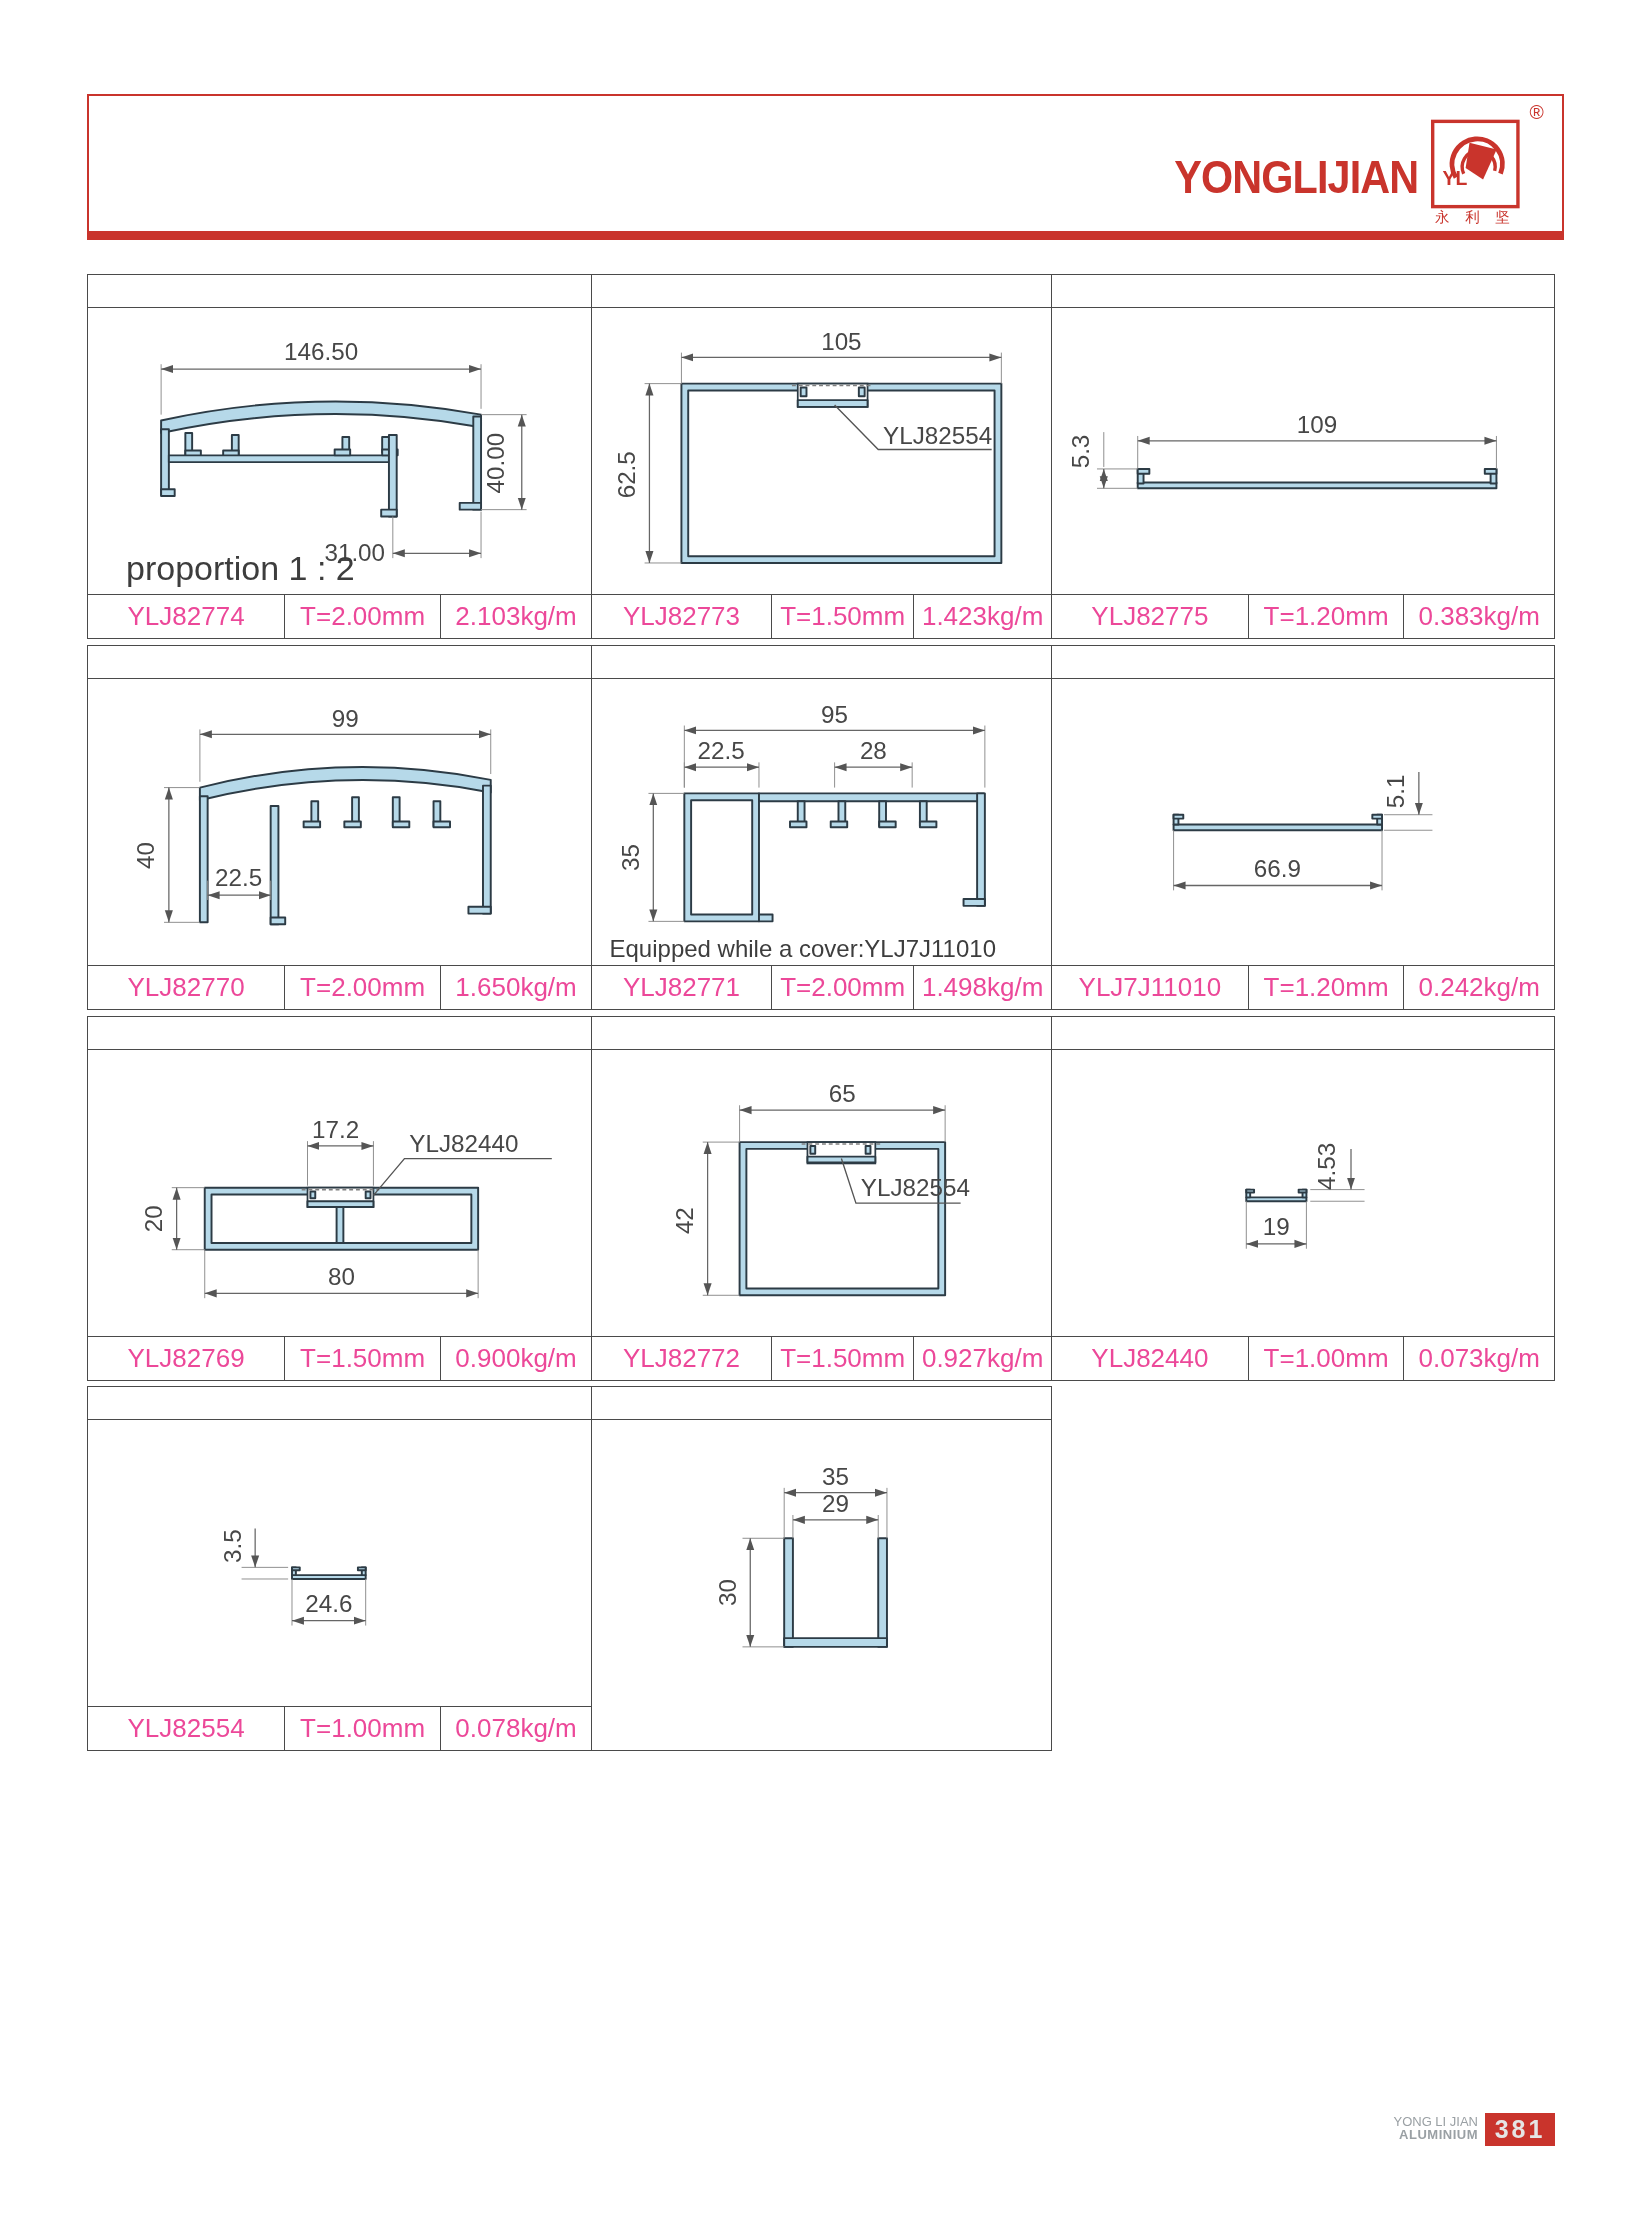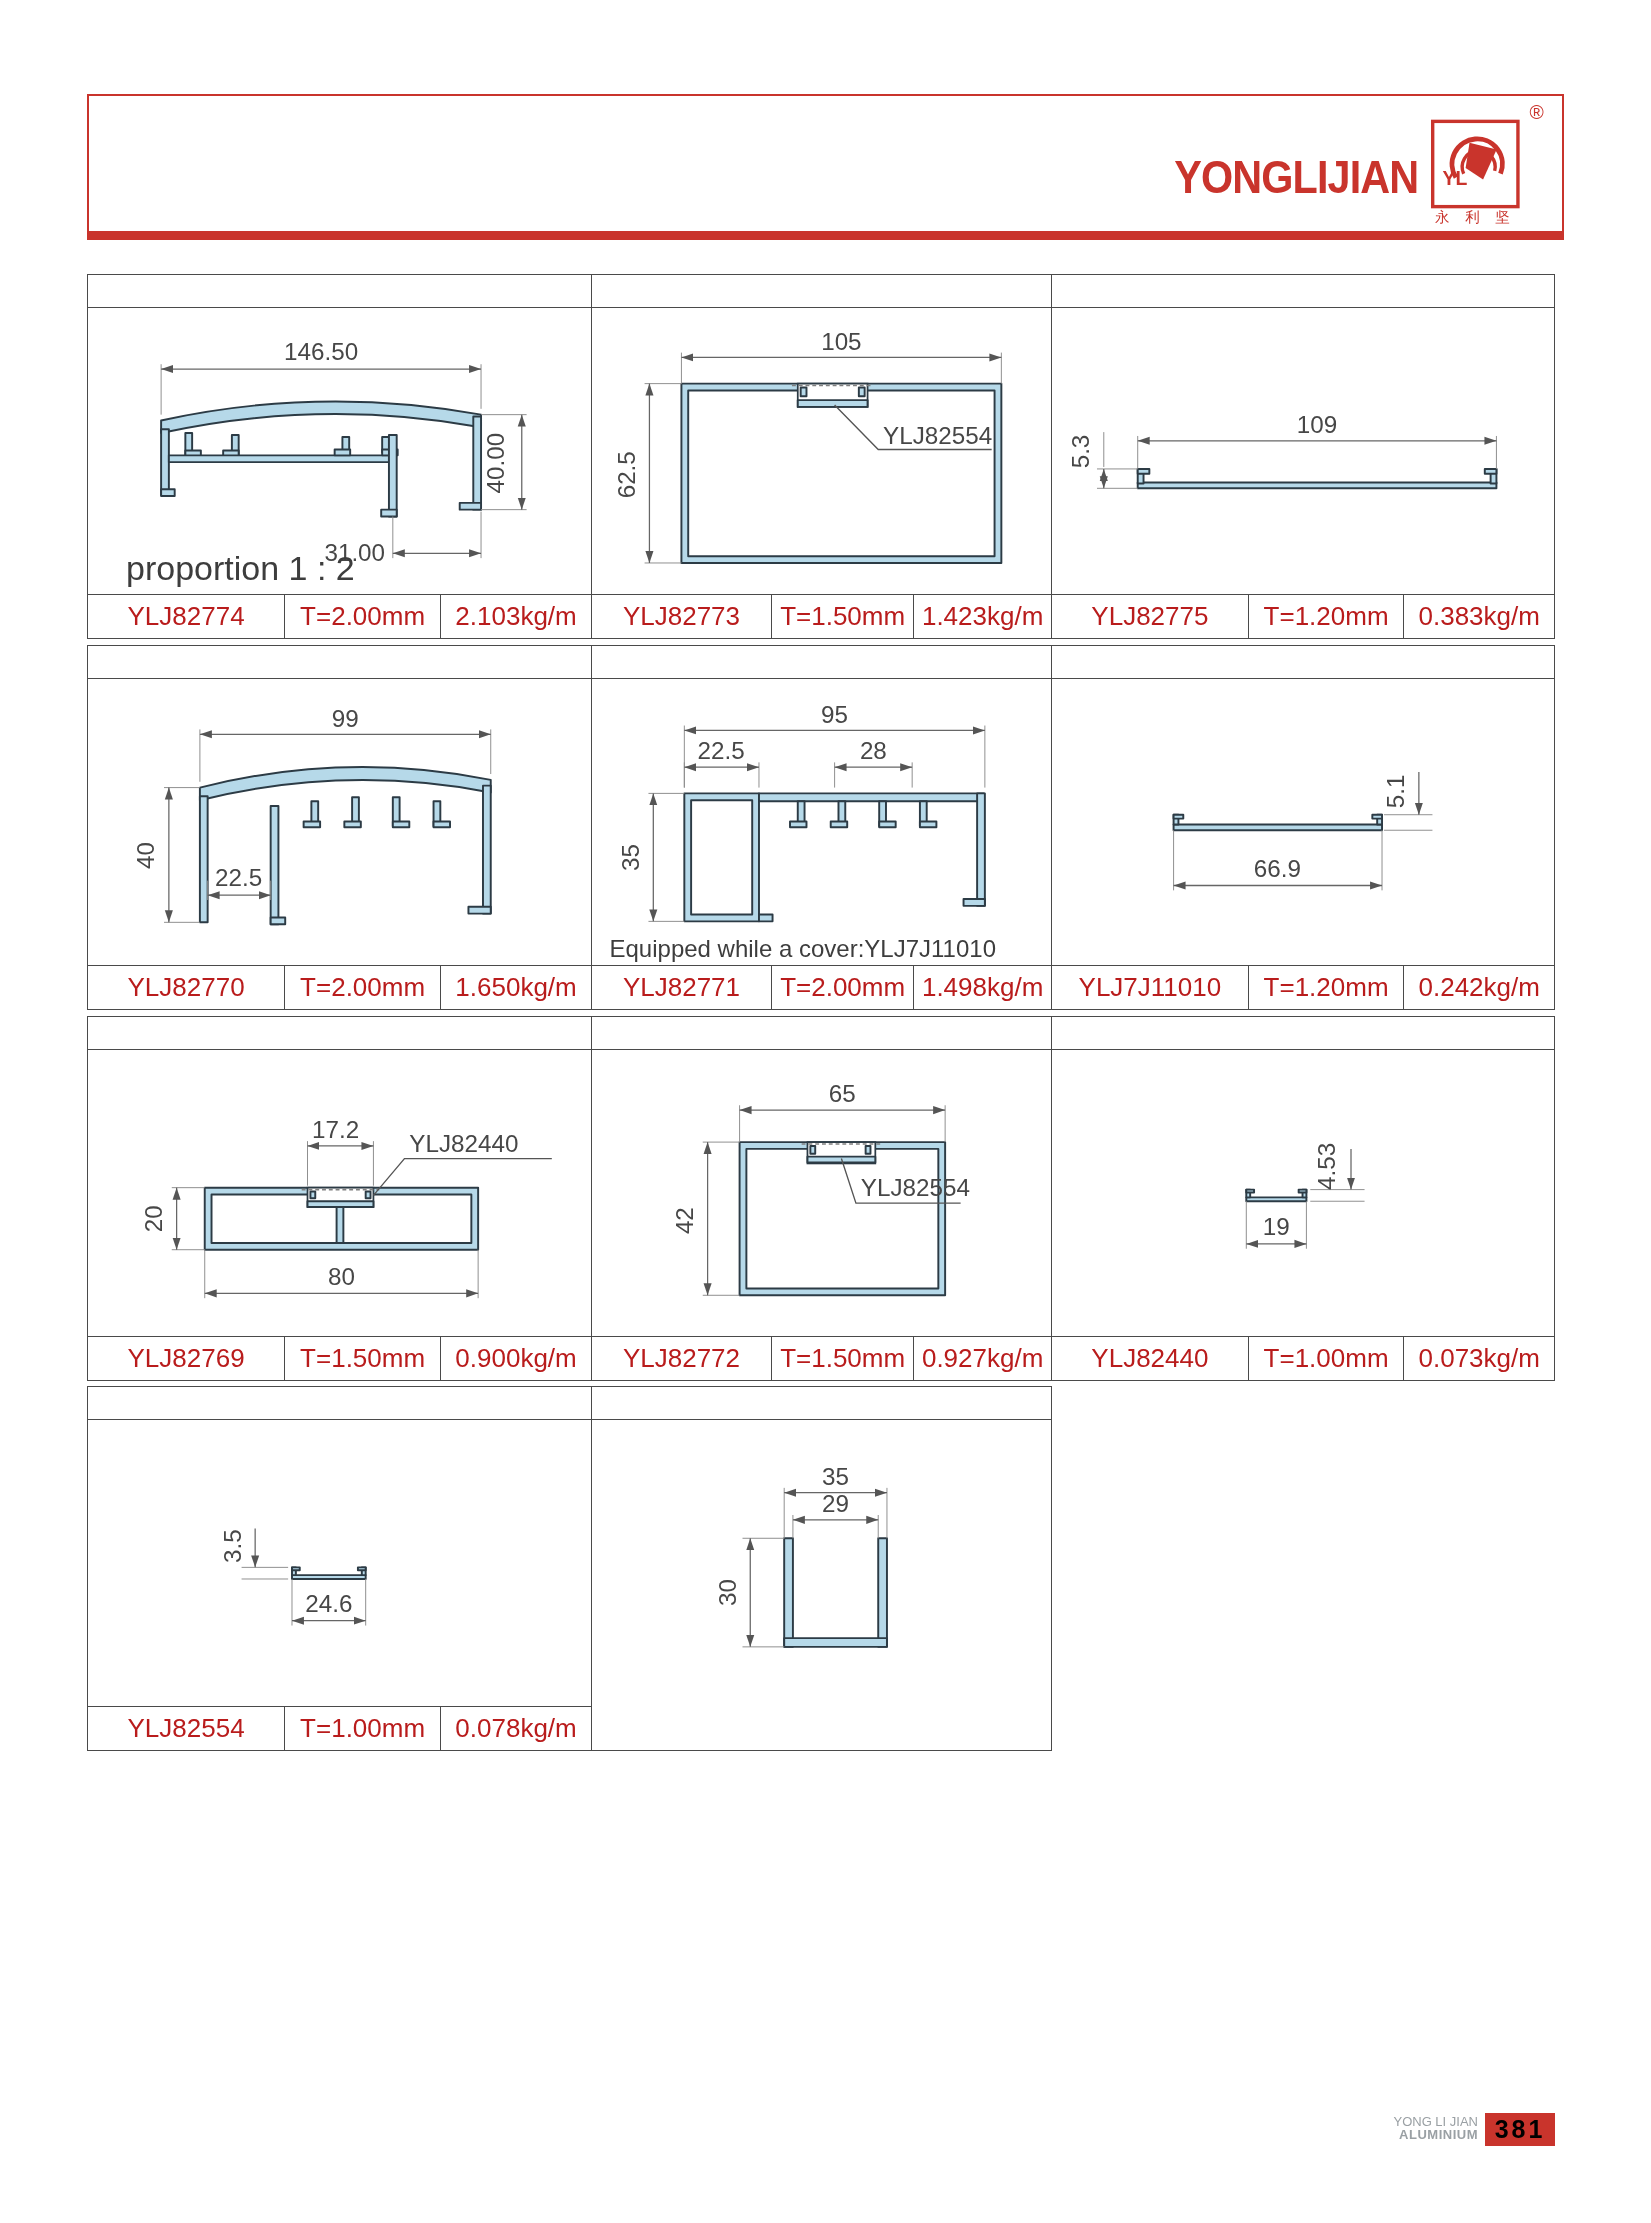--- a/index.html
+++ b/index.html
@@ -25,41 +25,41 @@
   .tbl{position:absolute;left:87px;top:274px;}
   .blk{display:flex;border:1.9px solid var(--ln);margin-bottom:5.8px;width:fit-content;background:#fff;}
   .cell{width:503px;}
   .cell.mid{width:460px;}
   .cell + .cell{border-left:1.9px solid var(--ln);}
   .band{height:33px;border-bottom:1.9px solid var(--ln);}
   .draw{height:286px;position:relative;}
   .draw svg{display:block;}
   .cellnote{position:absolute;left:38px;bottom:5.8px;font-size:34px;color:#3d3d3d;}
   .info{height:44px;border-top:1.9px solid var(--ln);display:flex;align-items:stretch;}
-  .ic{display:flex;align-items:center;justify-content:center;font-size:26px;color:#b91c1c;}
+  .ic{display:flex;align-items:center;justify-content:center;font-size:26px;color:#ec4899;}
   .ic-m{width:39%;}
   .ic-t{width:31%;border-left:1.9px solid var(--ln);}
   .ic-w{flex:1;border-left:1.9px solid var(--ln);}
 
   
   .p{fill:var(--pf);stroke:var(--ps);stroke-width:2;stroke-linejoin:round;}
   .pw{fill:#ffffff;stroke:var(--ps);stroke-width:1.8;}
   .d{stroke:#666;stroke-width:1.3;fill:none;}
   .e{stroke:#8c8c8c;stroke-width:1;fill:none;}
   .ld{stroke:#555;stroke-width:1.4;fill:none;}
   .dsh{stroke:#808080;stroke-width:1.6;stroke-dasharray:4 3;fill:none;}
   .lbl{fill:#474747;font-size:25px;font-family:"Liberation Sans",sans-serif;}
 
   
   .note{position:absolute;left:89px;top:2121px;font-size:20px;color:#3a3a3a;}
   .pgbrand{position:absolute;left:1354px;top:2116px;width:124px;text-align:right;
            color:#9aa0a4;font-size:13px;line-height:12.6px;}
   .pgbrand .b2{font-weight:bold;letter-spacing:0.5px;}
   .pgnum{position:absolute;left:1485px;top:2113px;width:70px;height:33px;background:var(--red);
-         color:#000000;font-weight:bold;font-size:25px;letter-spacing:2.9px;
+         color:#e5e5e5;font-weight:bold;font-size:25px;letter-spacing:2.9px;
          display:flex;align-items:center;justify-content:center;}
 
   
   .logo-svg{display:block;}
 </style>
 </head>
 <body>
 
 <svg width="0" height="0" style="position:absolute" aria-hidden="true">
   <defs>

